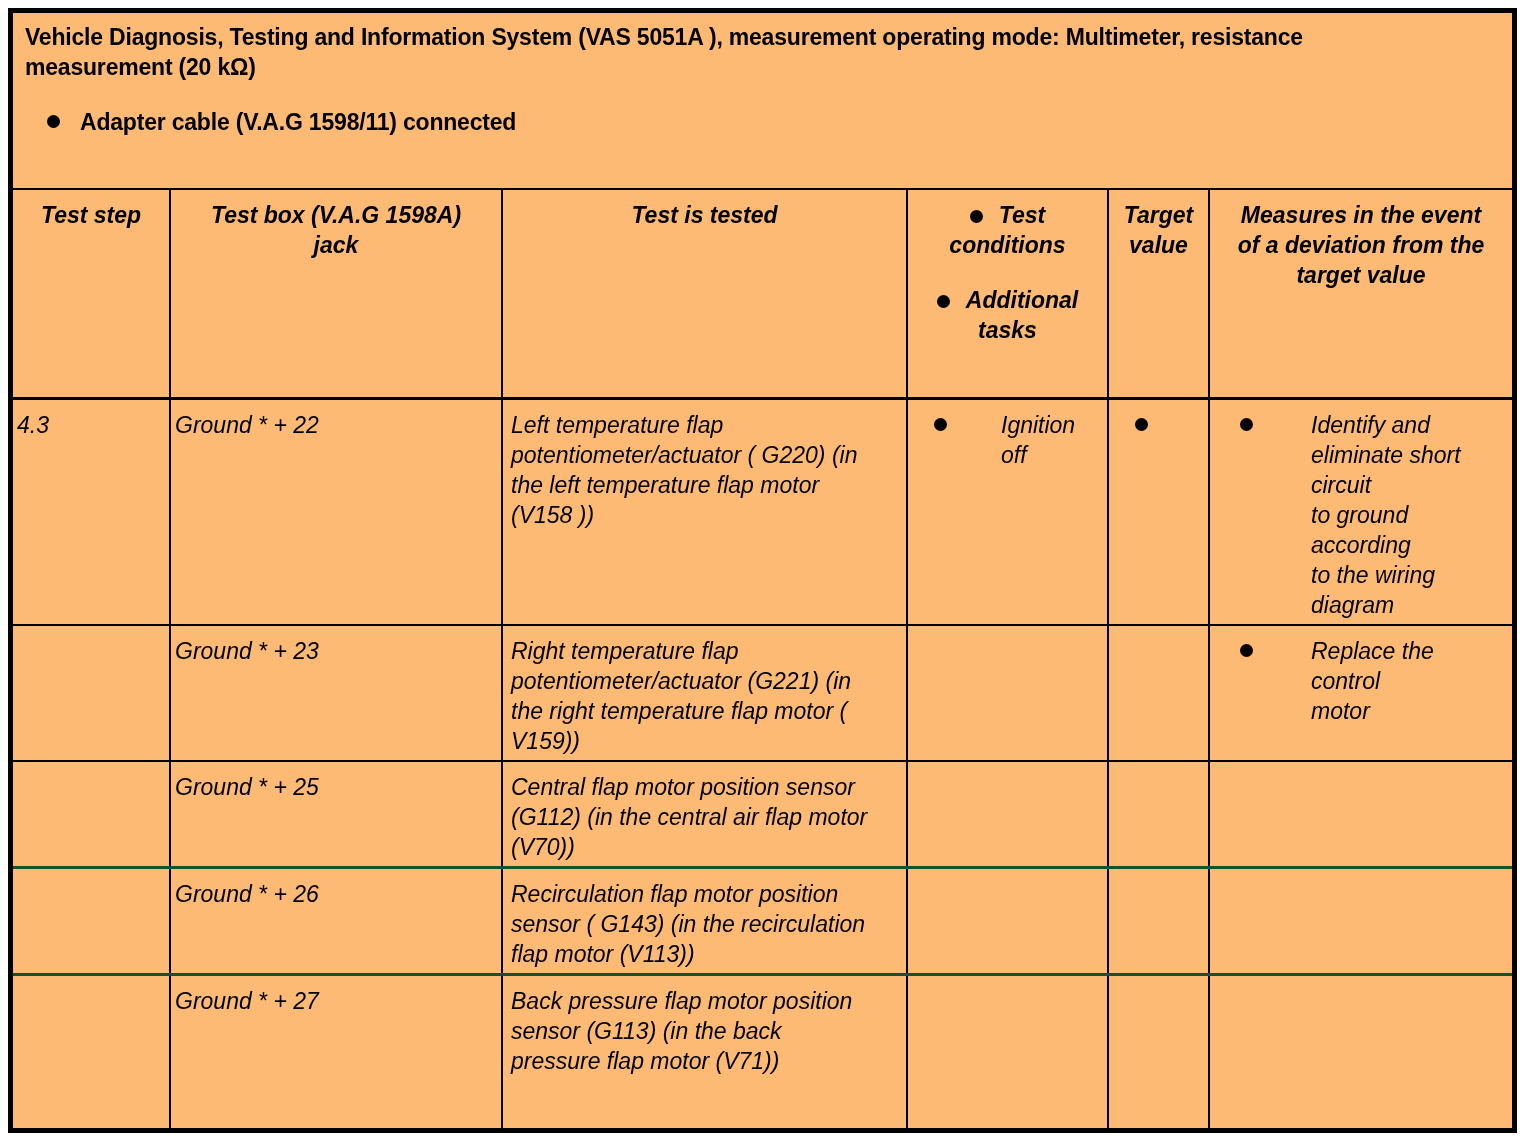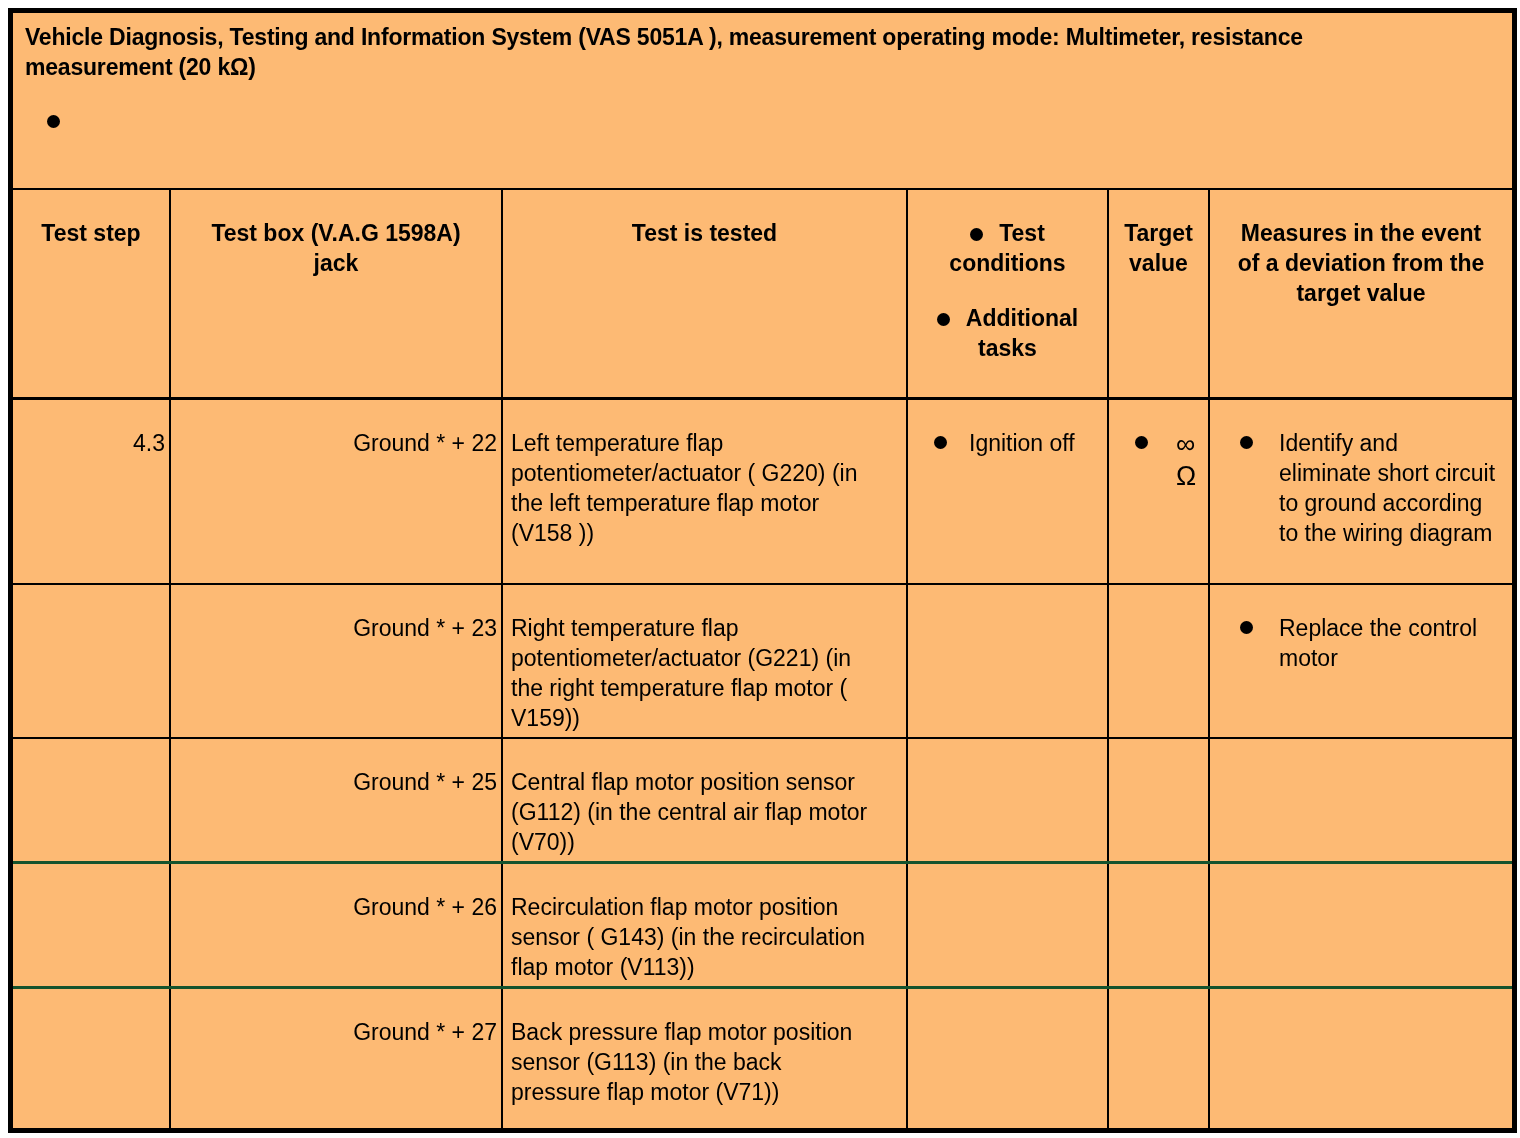--- a/index.html
+++ b/index.html
@@ -72,57 +72,58 @@
     left: 0;
     top: 175px;
     width: 1499px;
     height: 940px;
     border-collapse: collapse;
     table-layout: fixed;
   }
   .grid td, .grid th {
     border: 2px solid #000;
     vertical-align: top;
-    padding: 28px 4px 4px 4px;
+    padding: 10px 4px 4px 4px;
     font-size: 23px;
     line-height: 30px;
     box-sizing: border-box;
     overflow: hidden;
+    font-style: italic;
   }
   .grid th {
     font-weight: bold;
     text-align: center;
     border-bottom: 3px solid #000;
   }
   .grid col.c1 { width: 157px; }
   .grid col.c2 { width: 332px; }
   .grid col.c3 { width: 405px; }
   .grid col.c4 { width: 201px; }
   .grid col.c5 { width: 101px; }
   .grid col.c6 { width: 303px; }
 
   
   .grid tr > *:first-child { border-left: none; }
   .grid tr > *:last-child  { border-right: none; }
   .grid tr.last-row td     { border-bottom: none; }
   .grid tr.thick-top td    { border-top: 3px solid #14532d; }
 
   .pre { white-space: pre-line; }
-  td.step-cell, td.jack-cell { text-align: right; }
+  td.step-cell, td.jack-cell { text-align: left; }
   td.tested-cell { padding-left: 8px; padding-right: 4px; }
 
   
   .cond-item {
     text-align: center;
     white-space: pre-line;
   }
   .cond-item + .cond-item { margin-top: 25px; }
 
   
-  .bullet-row { display: flex; align-items: flex-start; }
+  .bullet-row { display: flex; align-items: flex-start; gap: 32px; }
   .cond-row    { padding-left: 22px; }
   .cond-row .bullet    { margin-right: 22px; }
   .target-row  { padding-left: 22px; }
   .target-row .bullet  { margin-right: 28px; }
   .measure-row { padding-left: 26px; }
   .measure-row .bullet { margin-right: 26px; }
 
   .target-stack {
     display: flex;
     flex-direction: column;
@@ -133,20 +134,21 @@
 </head>
 <body>
 
 <div class="page">
 
   <div class="doc-header">
     <div class="doc-title">Vehicle Diagnosis, Testing and Information System (VAS 5051A ), measurement operating mode: Multimeter, resistance
 measurement (20 kΩ)</div>
     <div class="adapter-item">
         <span class="bullet"></span>
+        <span>Adapter cable (V.A.G 1598/11) connected</span>
       </div>
   </div>
 
   <table class="grid">
     <colgroup>
       <col class="c1">
         <col class="c2">
         <col class="c3">
         <col class="c4">
         <col class="c5">

